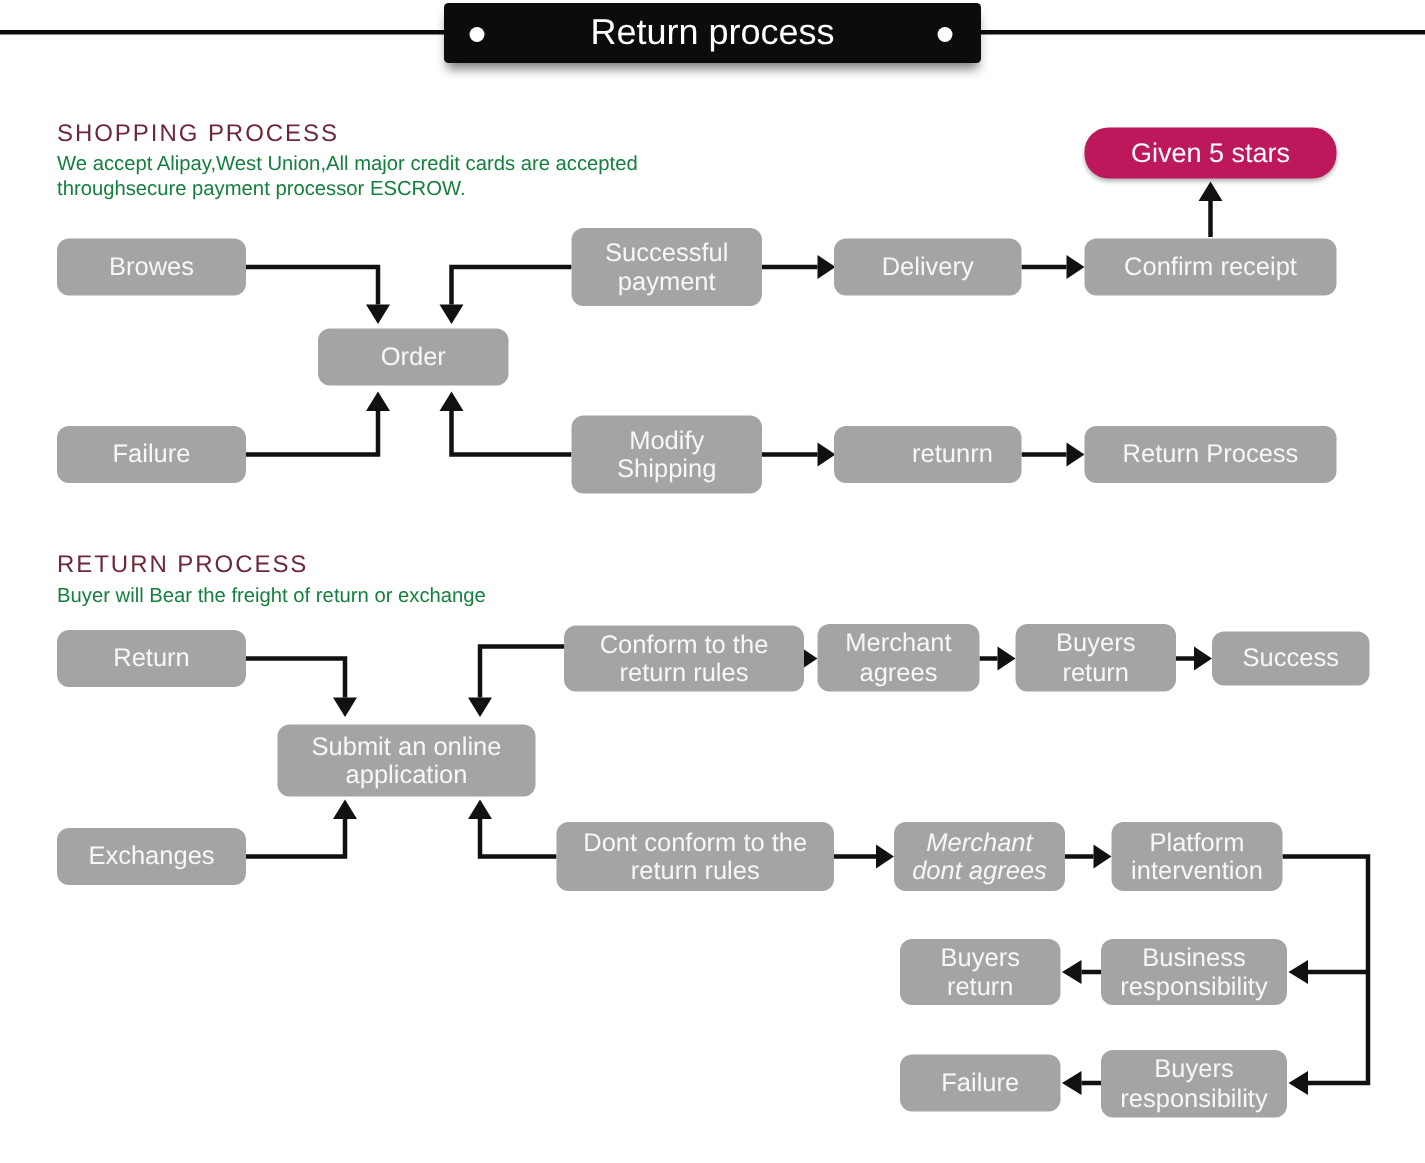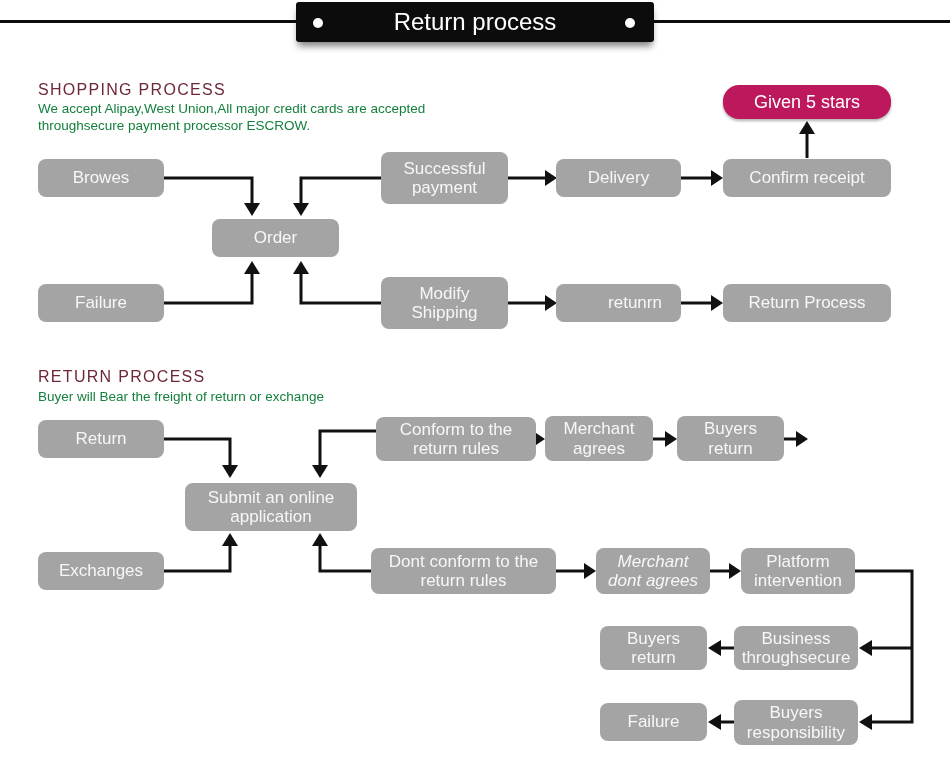--- a/index.html
+++ b/index.html
@@ -111,23 +111,24 @@
   <div class="node" style="left:212px; top:219px; width:127px; height:38px;">Order</div>
   <div class="node" style="left:38px;  top:284px; width:126px; height:38px;">Failure</div>
   <div class="node" style="left:381px; top:277px; width:127px; height:52px;">Modify Shipping</div>
   <div class="node" style="left:556px; top:284px; width:125px; height:38px;padding-left:38px;">retunrn</div>
   <div class="node" style="left:723px; top:284px; width:168px; height:38px;">Return Process</div>
 
   <div class="node" style="left:38px;  top:420px; width:126px; height:38px;">Return</div>
   <div class="node" style="left:376px; top:417px; width:160px; height:44px;">Conform to the return rules</div>
   <div class="node" style="left:545px; top:416px; width:108px; height:45px;">Merchant agrees</div>
   <div class="node" style="left:677px; top:416px; width:107px; height:45px;">Buyers return</div>
+  <div class="node" style="left:808px; top:421px; width:105px; height:36px;">Success</div>
   <div class="node" style="left:185px; top:483px; width:172px; height:48px;">Submit an online application</div>
   <div class="node" style="left:38px;  top:552px; width:126px; height:38px;">Exchanges</div>
   <div class="node" style="left:371px; top:548px; width:185px; height:46px;">Dont conform to the return rules</div>
   <div class="node" style="left:596px; top:548px; width:114px; height:46px;font-style:italic;">Merchant dont agrees</div>
   <div class="node" style="left:741px; top:548px; width:114px; height:46px;">Platform intervention</div>
   <div class="node" style="left:600px; top:626px; width:107px; height:44px;">Buyers return</div>
-  <div class="node" style="left:734px; top:626px; width:124px; height:44px;">Business throughsecure</div>
+  <div class="node" style="left:734px; top:626px; width:124px; height:44px;">Business responsibility</div>
   <div class="node" style="left:600px; top:703px; width:107px; height:38px;">Failure</div>
   <div class="node" style="left:734px; top:700px; width:124px; height:45px;">Buyers responsibility</div>
 
 </div>
 
 </body></html>

